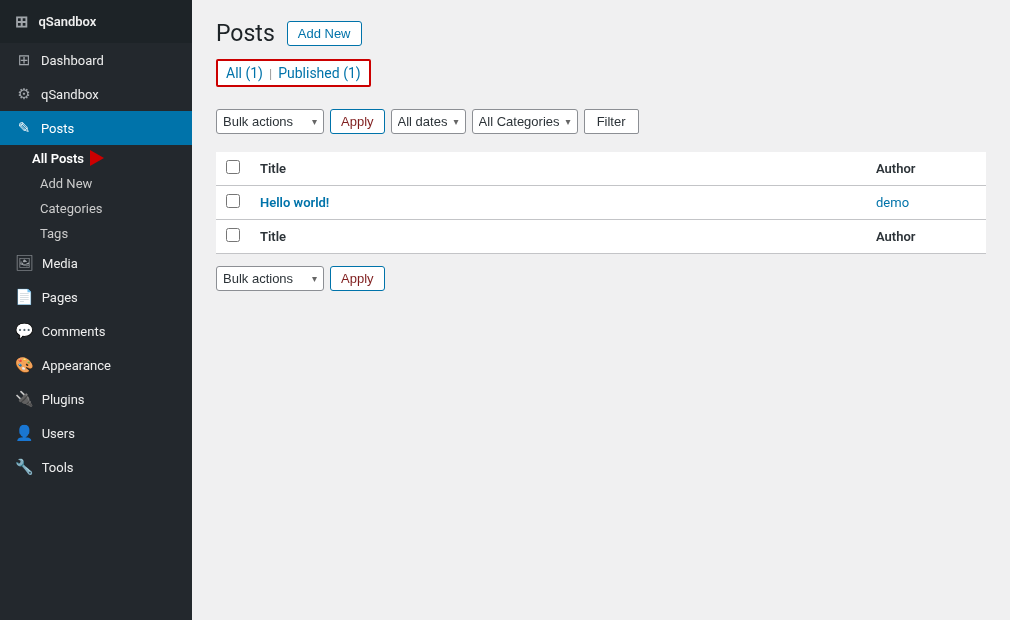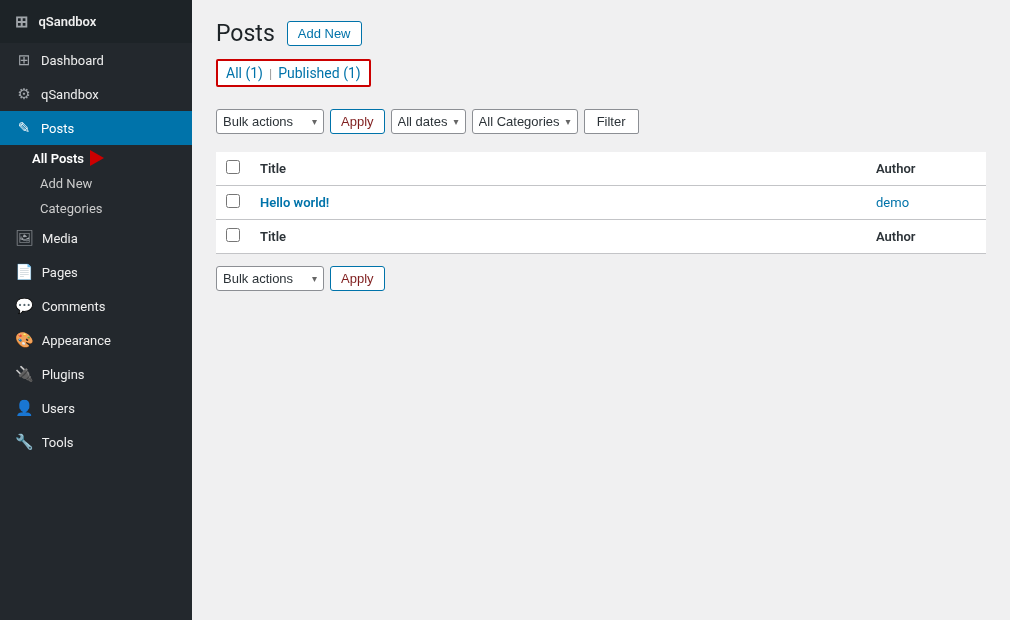--- a/index.html
+++ b/index.html
@@ -225,20 +225,23 @@
 
   <div class="sidebar-sub-item active-sub">
     <span>All Posts</span>
     <span class="arrow-indicator"></span>
   </div>
   <div class="sidebar-sub-item">
     <span>Add New</span>
   </div>
   <div class="sidebar-sub-item">
     <span>Categories</span>
+  </div>
+  <div class="sidebar-sub-item">
+    <span>Tags</span>
   </div>
 
   <div class="sidebar-item">
     <span class="icon">🖼</span>
     <span>Media</span>
   </div>
 
   <div class="sidebar-item">
     <span class="icon">📄</span>
     <span>Pages</span>

